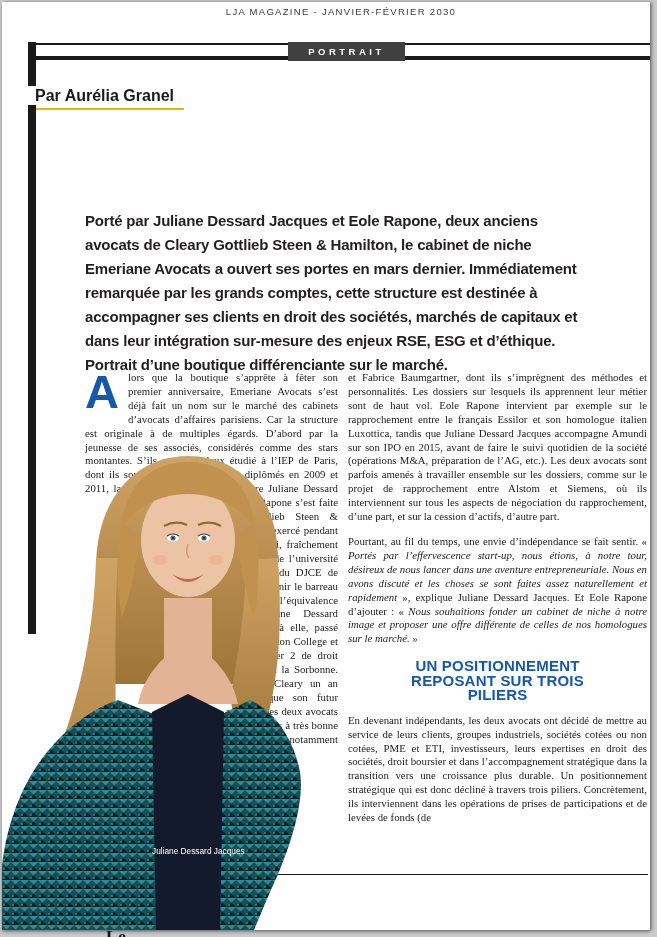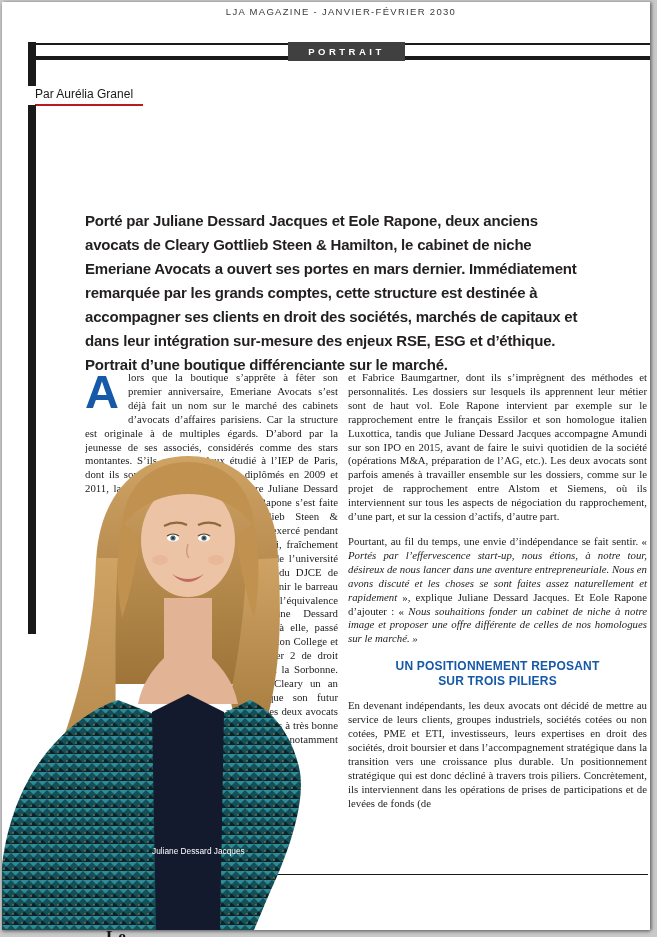--- a/index.html
+++ b/index.html
@@ -13,21 +13,21 @@
     font-family:"Liberation Sans",sans-serif;font-size:9.5px;letter-spacing:1.3px;color:#3a3a3a;}
 
   .band-line{position:absolute;left:34px;top:41px;width:614px;height:11px;
     border-top:2px solid #1a1a1a;border-bottom:4px solid #1a1a1a;}
   .portrait-box{position:absolute;left:286px;top:40px;width:117px;height:19px;background:#404040;
     color:#fff;display:flex;align-items:center;justify-content:center;
     font-family:"Liberation Sans",sans-serif;font-weight:700;font-size:9.5px;letter-spacing:3.5px;}
   .vbar1{position:absolute;left:26px;top:40px;width:8px;height:44px;background:#1a1a1a;}
   .vbar2{position:absolute;left:26px;top:103px;width:8px;height:529px;background:#1a1a1a;}
   .byline{position:absolute;left:33px;top:85px;font-family:"Liberation Sans",sans-serif;
-    font-weight:400;font-size:12px;color:#1a1a1a;padding:0 10px 3px 0;border-bottom:2px solid #b91c1c;}
+    font-weight:700;font-size:16px;color:#1a1a1a;padding:0 10px 3px 0;border-bottom:2px solid #eab308;}
 
   
   .title-block{position:absolute;left:62px;top:105px;width:500px;text-align:center;
     font-family:"Liberation Sans",sans-serif;font-weight:700;font-size:41px;line-height:48px;
     letter-spacing:-1px;}
   .title-line{display:block;transform:scaleX(.88);transform-origin:50% 50%;white-space:nowrap;}
   .title-l1{color:#1559a8;}
   .title-l2{color:#231f20;}
 
   .lead{position:absolute;left:83px;top:207px;width:494px;
@@ -39,21 +39,21 @@
     text-align:justify;}
   .col-left{left:83px;width:253px;height:378px;overflow:hidden;}
   .col-right{left:346px;width:299px;}
   .col p{margin:0 0 11px 0;}
   .col p.nogap{margin:0;}
   .dropcap{float:left;width:38px;height:40px;margin:2px 5px 0 0;color:#1559a8;
     font-family:"Liberation Sans",sans-serif;font-weight:700;font-size:47px;line-height:38px;}
   .head-wrap{float:left;width:150px;height:310px;
     shape-outside:polygon(0 0,110px 0,94px 28px,98px 85px,106px 135px,118px 180px,136px 225px,150px 260px,150px 310px,0 310px);}
   .subheading{margin:13px auto 11px auto;width:212px;text-align:center;color:#1559a8;
-    font-family:"Liberation Sans",sans-serif;font-weight:700;font-size:12px;line-height:14.5px;
+    font-family:"Liberation Sans",sans-serif;font-weight:700;font-size:15px;line-height:14.5px;
     letter-spacing:.2px;}
   i{font-style:italic;}
 
   
   .photo{position:absolute;left:0;top:446px;width:336px;height:482px;z-index:5;}
   .rule-bottom{position:absolute;left:228px;top:872px;width:418px;border-top:1.5px solid #1a1a1a;z-index:1;}
 
   
   .footer{position:absolute;left:8px;top:936px;z-index:6;display:flex;margin-left:28px;}
   .f-num{width:22px;height:18px;background:#fff;border:1.5px solid #111;box-sizing:border-box;

